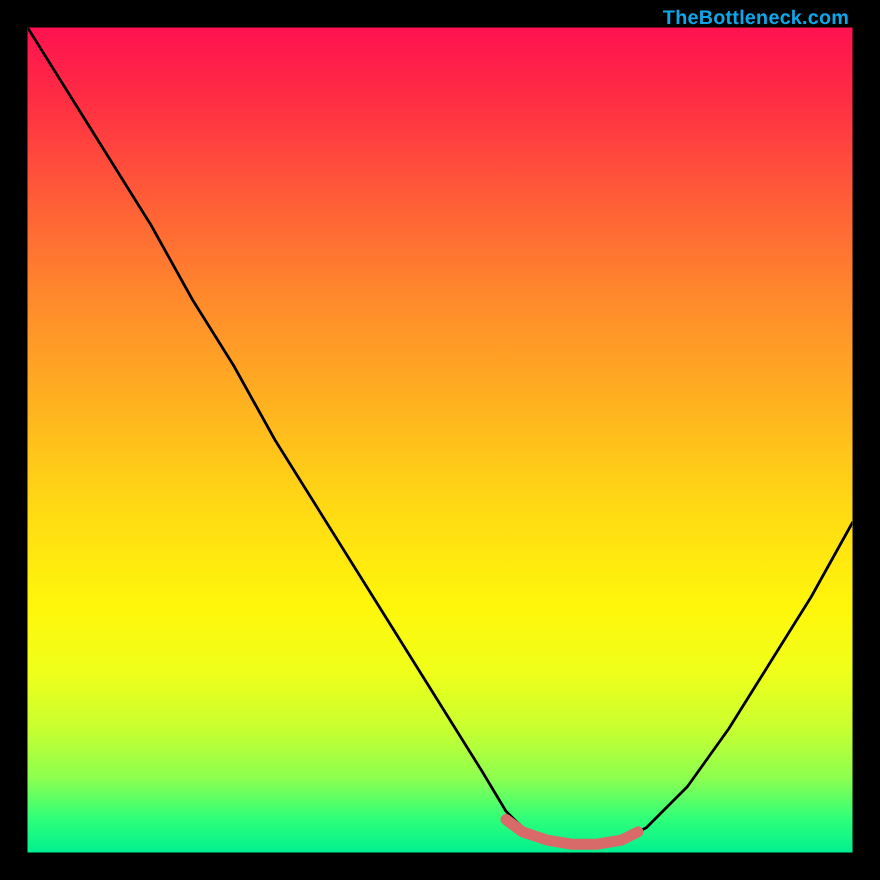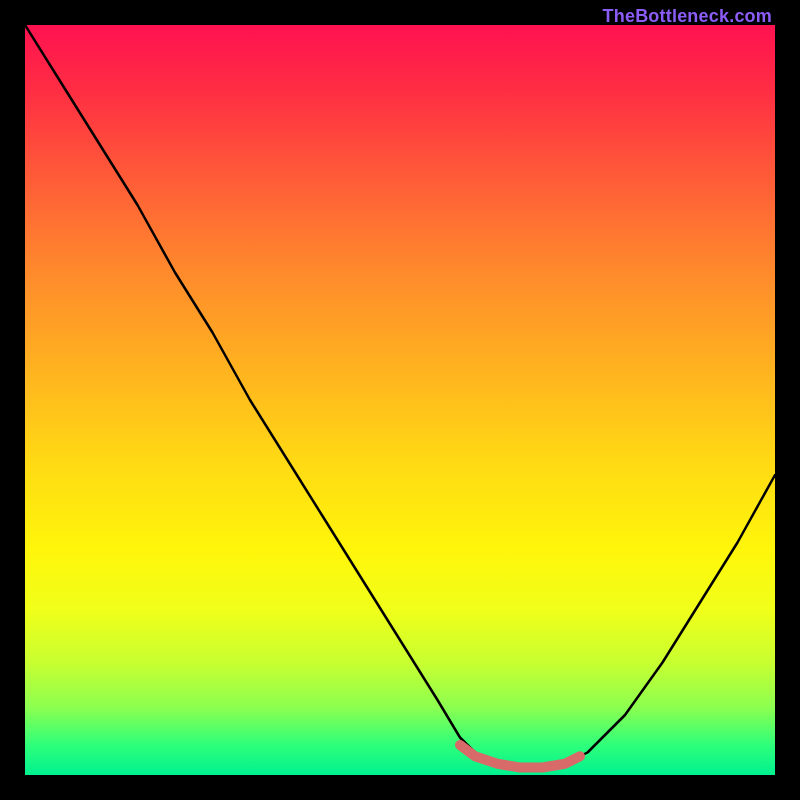--- a/index.html
+++ b/index.html
@@ -43,21 +43,21 @@
     left: 0;
     top: 0;
     width: 750px;
     height: 750px;
     pointer-events: none;
   }
   #attribution {
     position: absolute;
     right: 28px;
     top: 6px;
-    color: #8b5cf6;
+    color: #0ea5e9;
     font-size: 18px;
     font-weight: 600;
     letter-spacing: 0.2px;
   }
 </style>
 </head>
 <body>
 
 <div id="stage">
   <div id="attribution">TheBottleneck.com</div>

